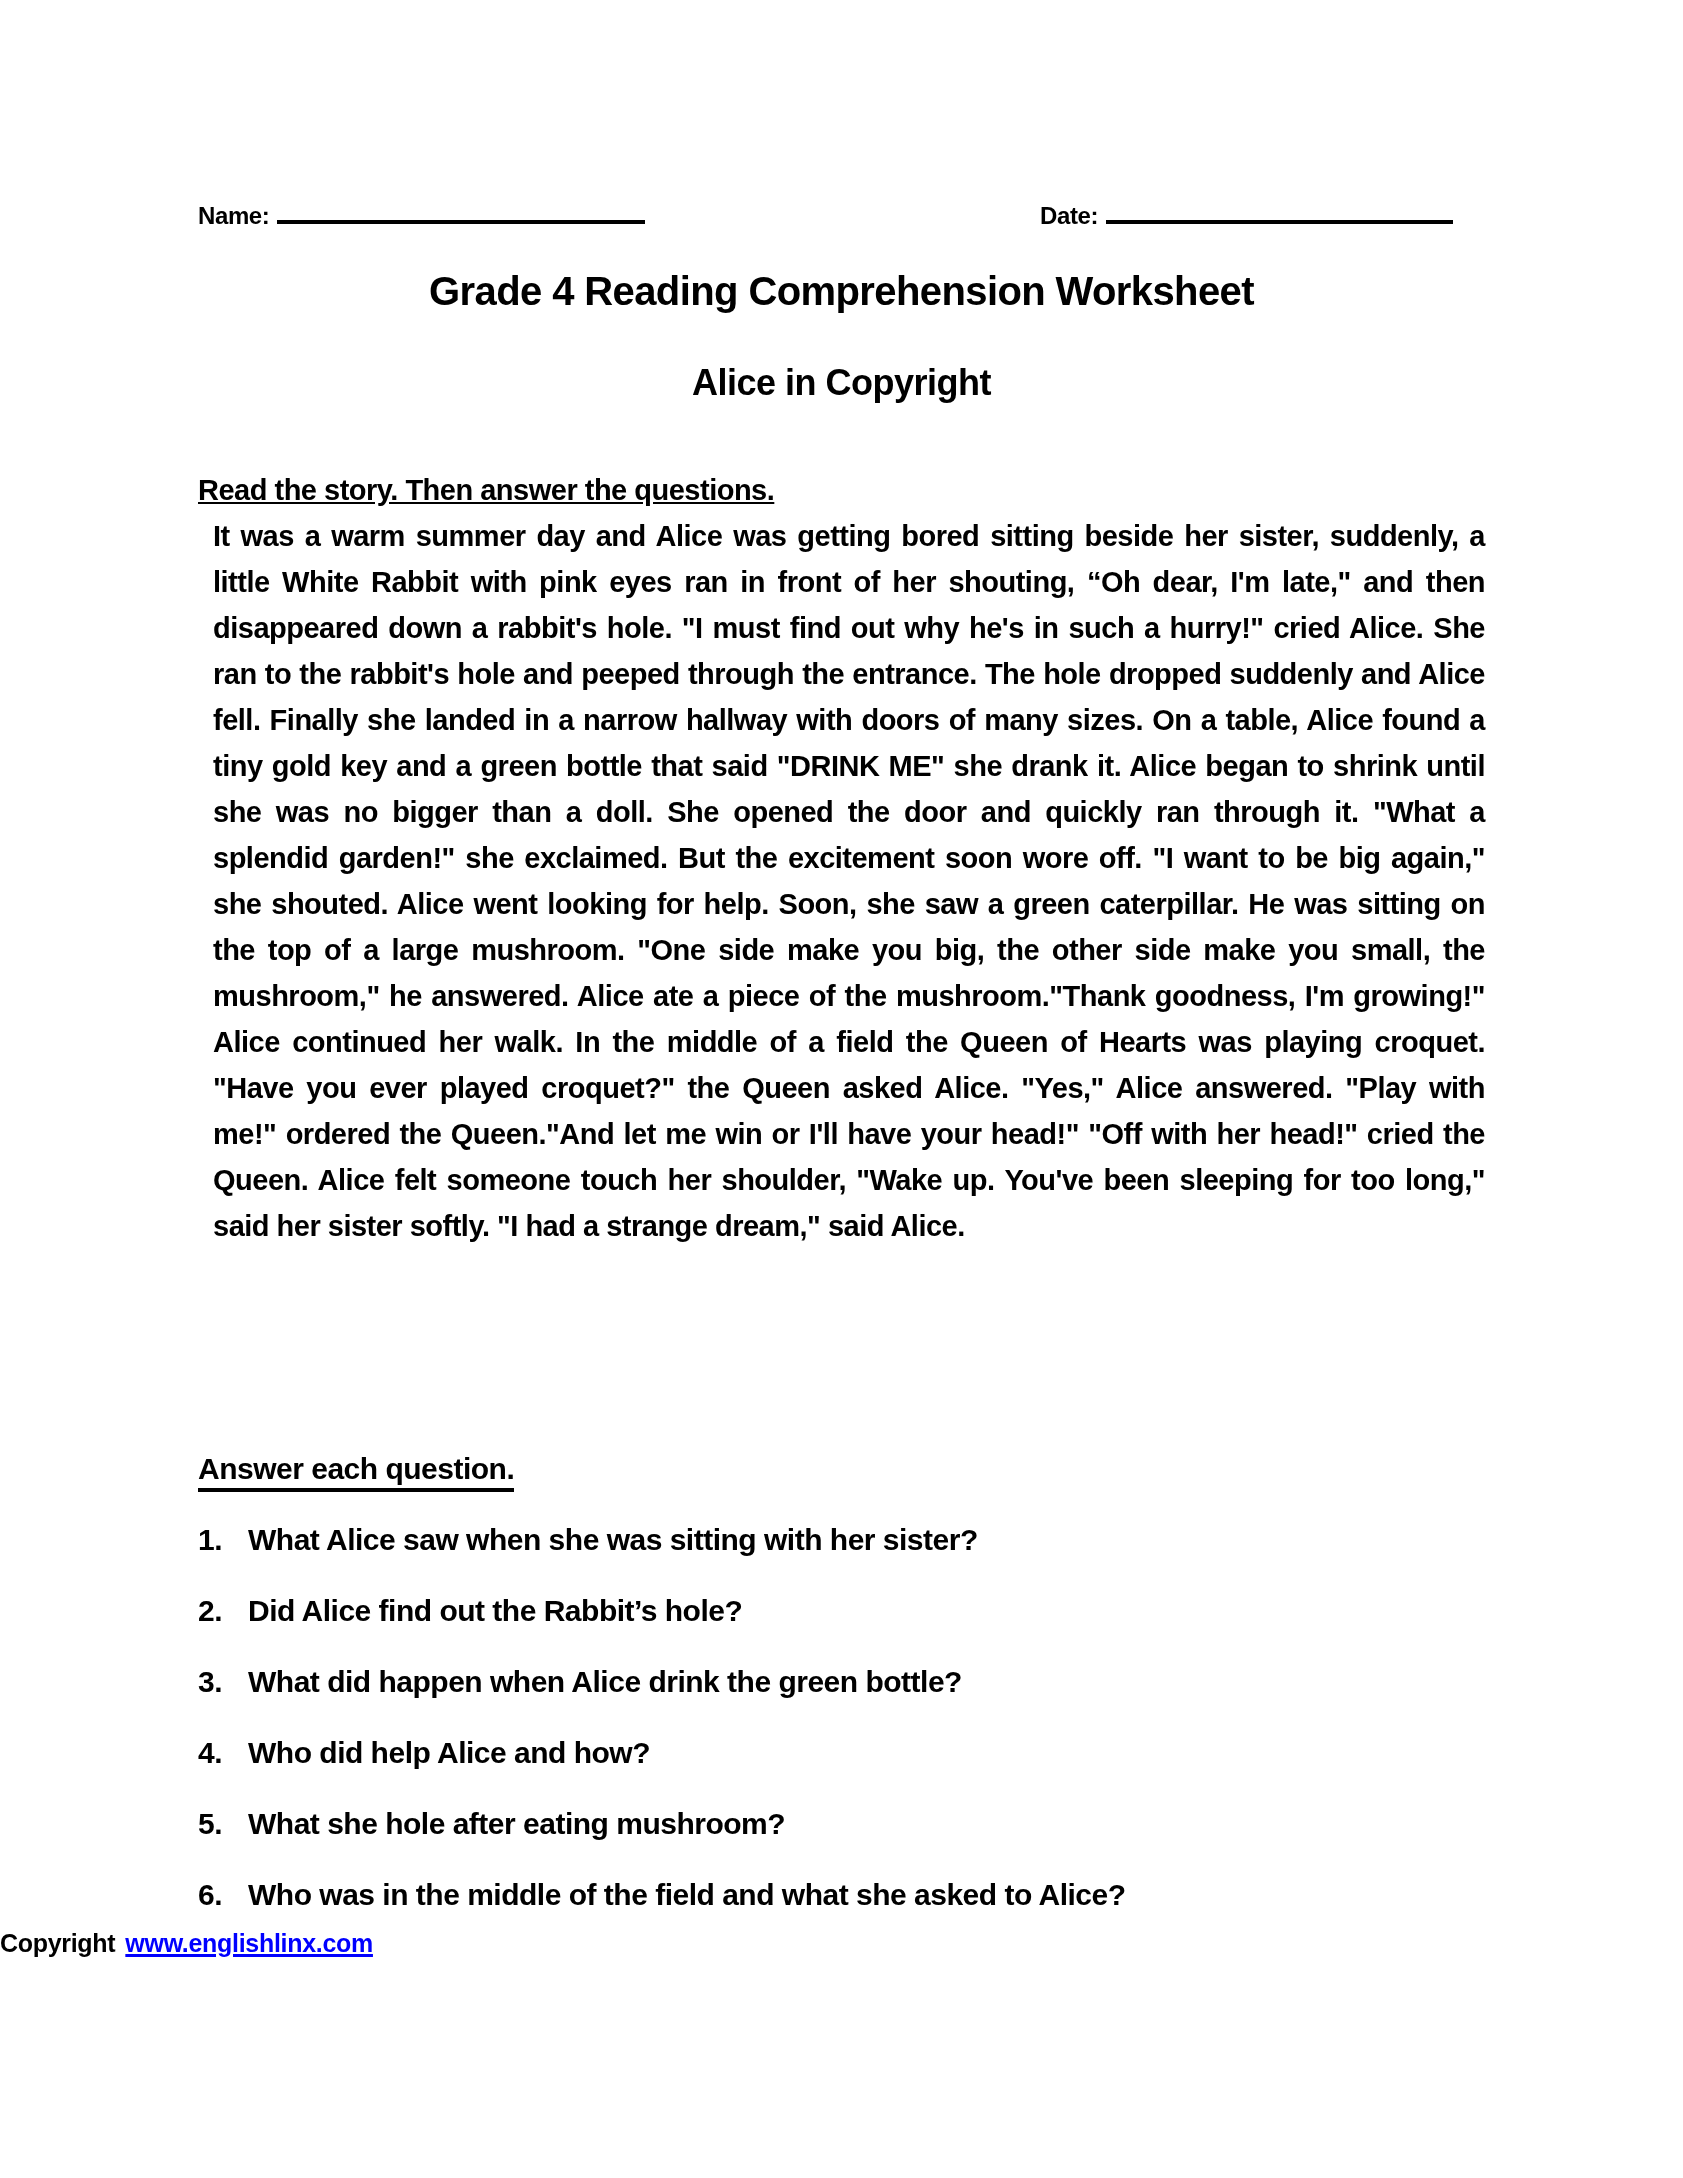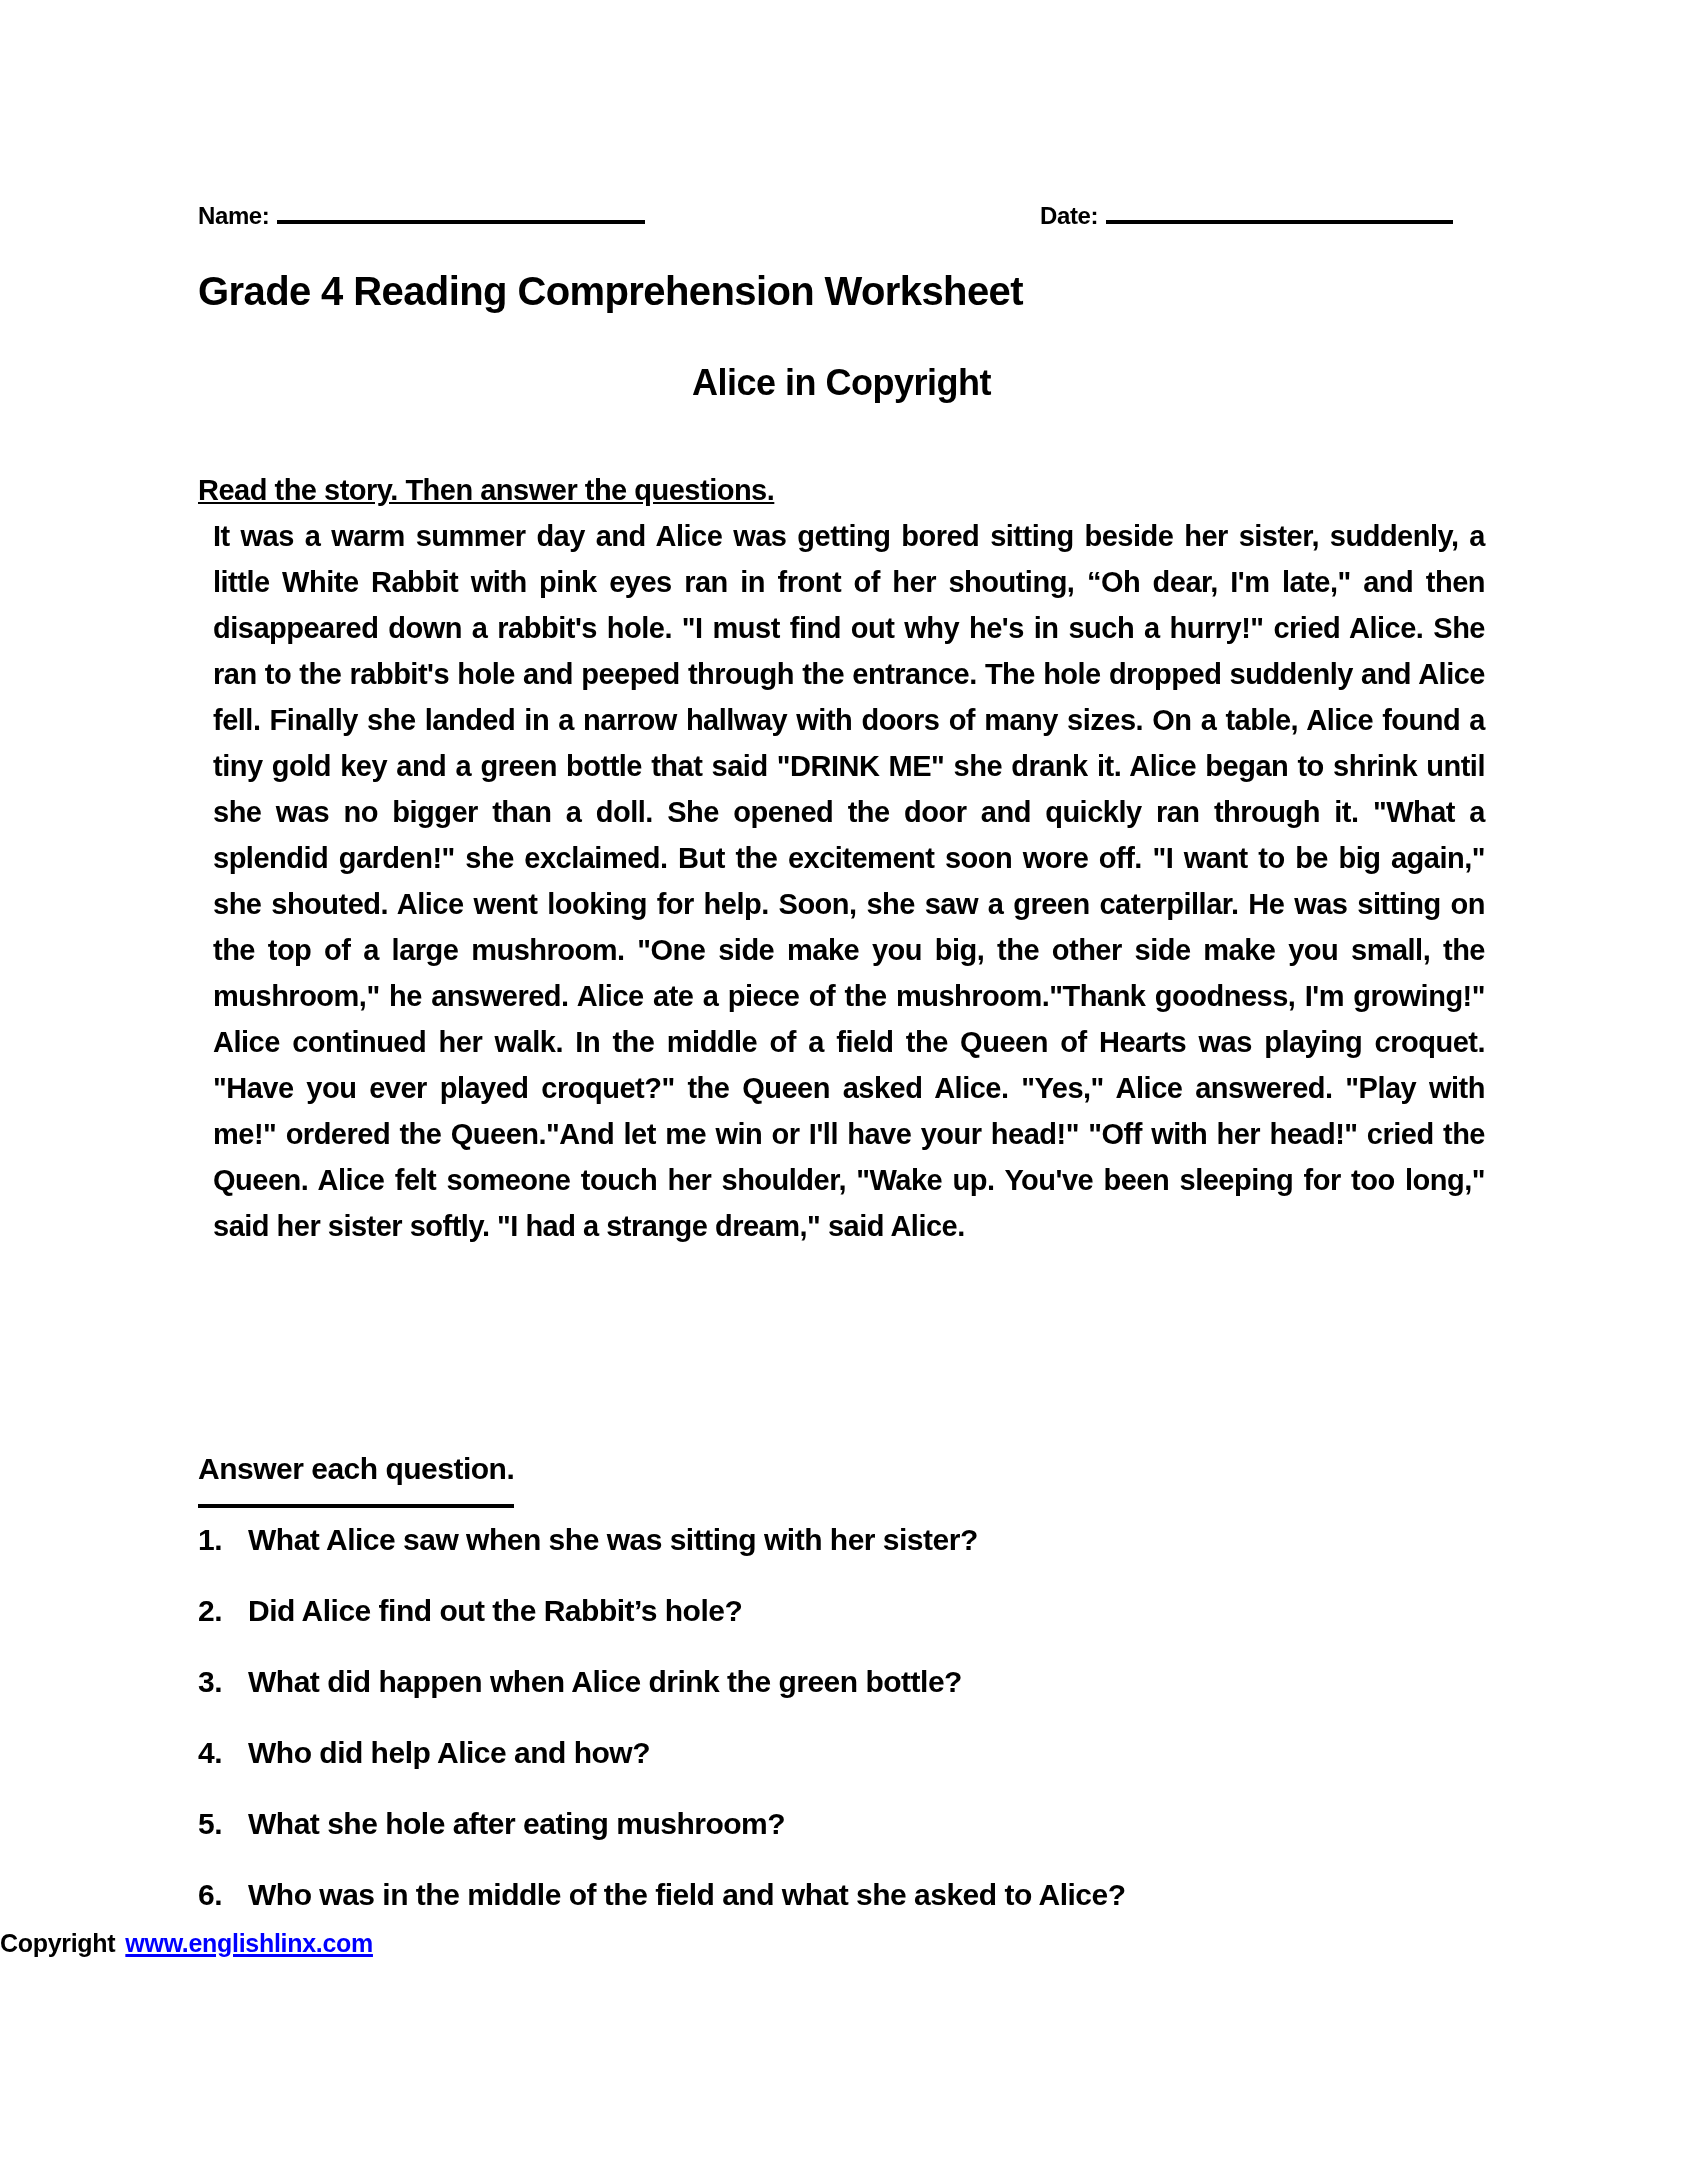--- a/index.html
+++ b/index.html
@@ -31,21 +31,21 @@
     margin-left: 8px;
     vertical-align: baseline;
   }
   .name-item .fill-line { width: 368px; }
   .date-item .fill-line { width: 347px; }
 
   
   .page-title {
     position: absolute;
     left: 198px; right: 198px; top: 269px;
-    text-align: left;
+    text-align: center;
     font-size: 40px;
     letter-spacing: -0.6px;
   }
   .page-subtitle {
     position: absolute;
     left: 198px; right: 198px; top: 362px;
     text-align: center;
     font-size: 36px;
     letter-spacing: -0.5px;
   }
@@ -65,21 +65,21 @@
   .qa {
     position: absolute;
     left: 198px; right: 198px; top: 1445px;
     font-size: 30px;
     line-height: 47px;
     letter-spacing: -0.5px;
   }
   .qa-heading { margin: 0 0 4px 0; }
   .qa-heading .underlined {
     border-bottom: 4px solid #000000;
-    padding-bottom: 19px;
+    padding-bottom: 3px;
   }
   .question-row { display: flex; margin-top: 24px; }
   .q-num { flex: none; width: 50px; }
   .q-text { flex: 1; }
 
   
   .footer {
     position: absolute;
     left: 0; right: 0; top: 1929px;
     text-align: left;

